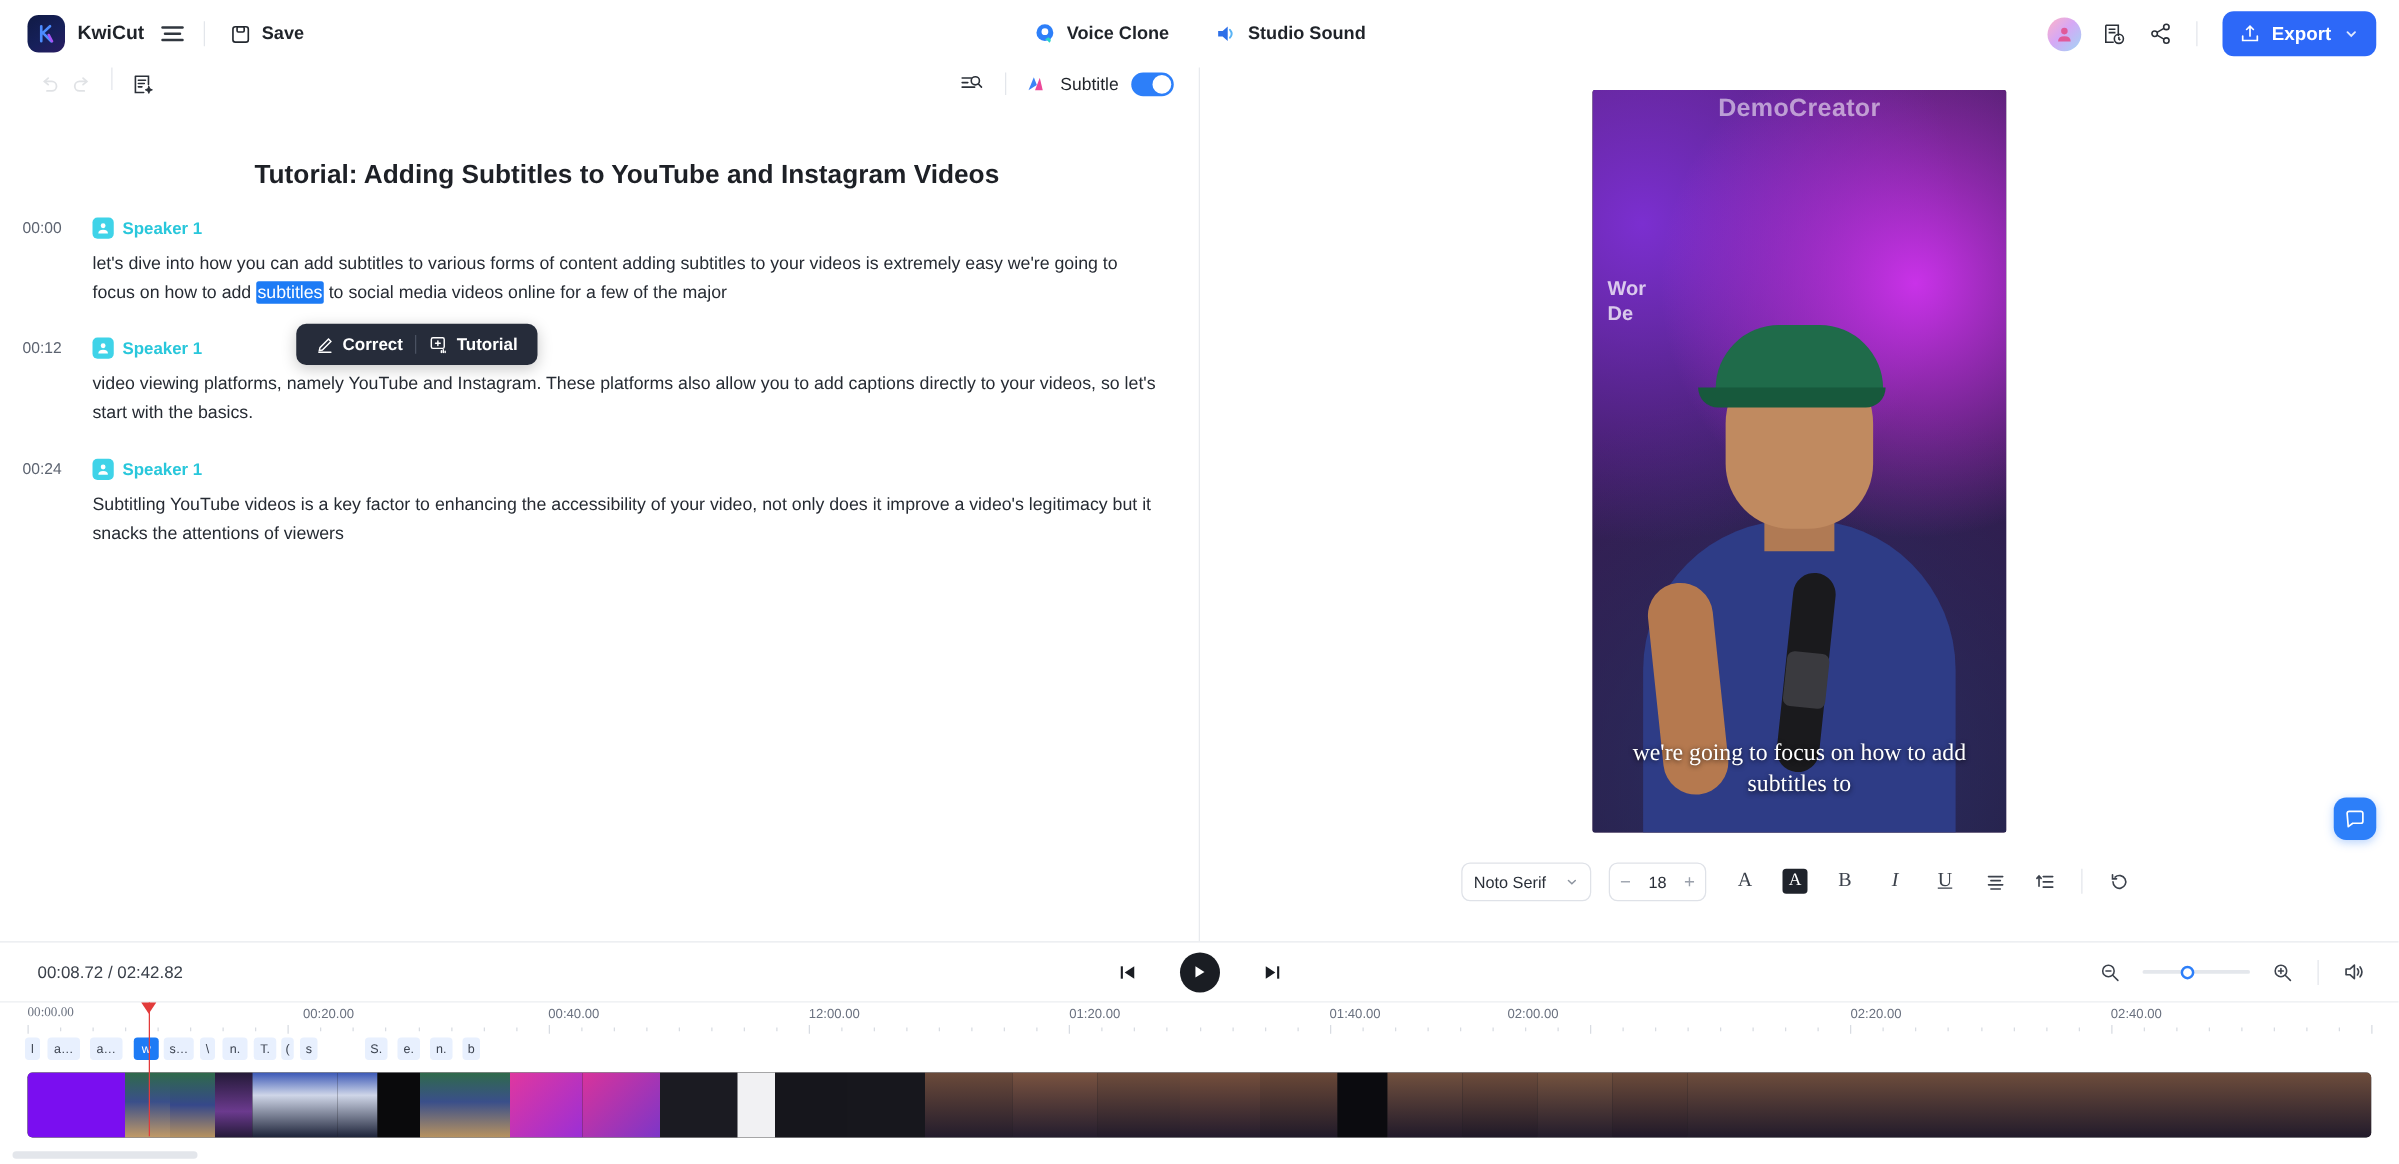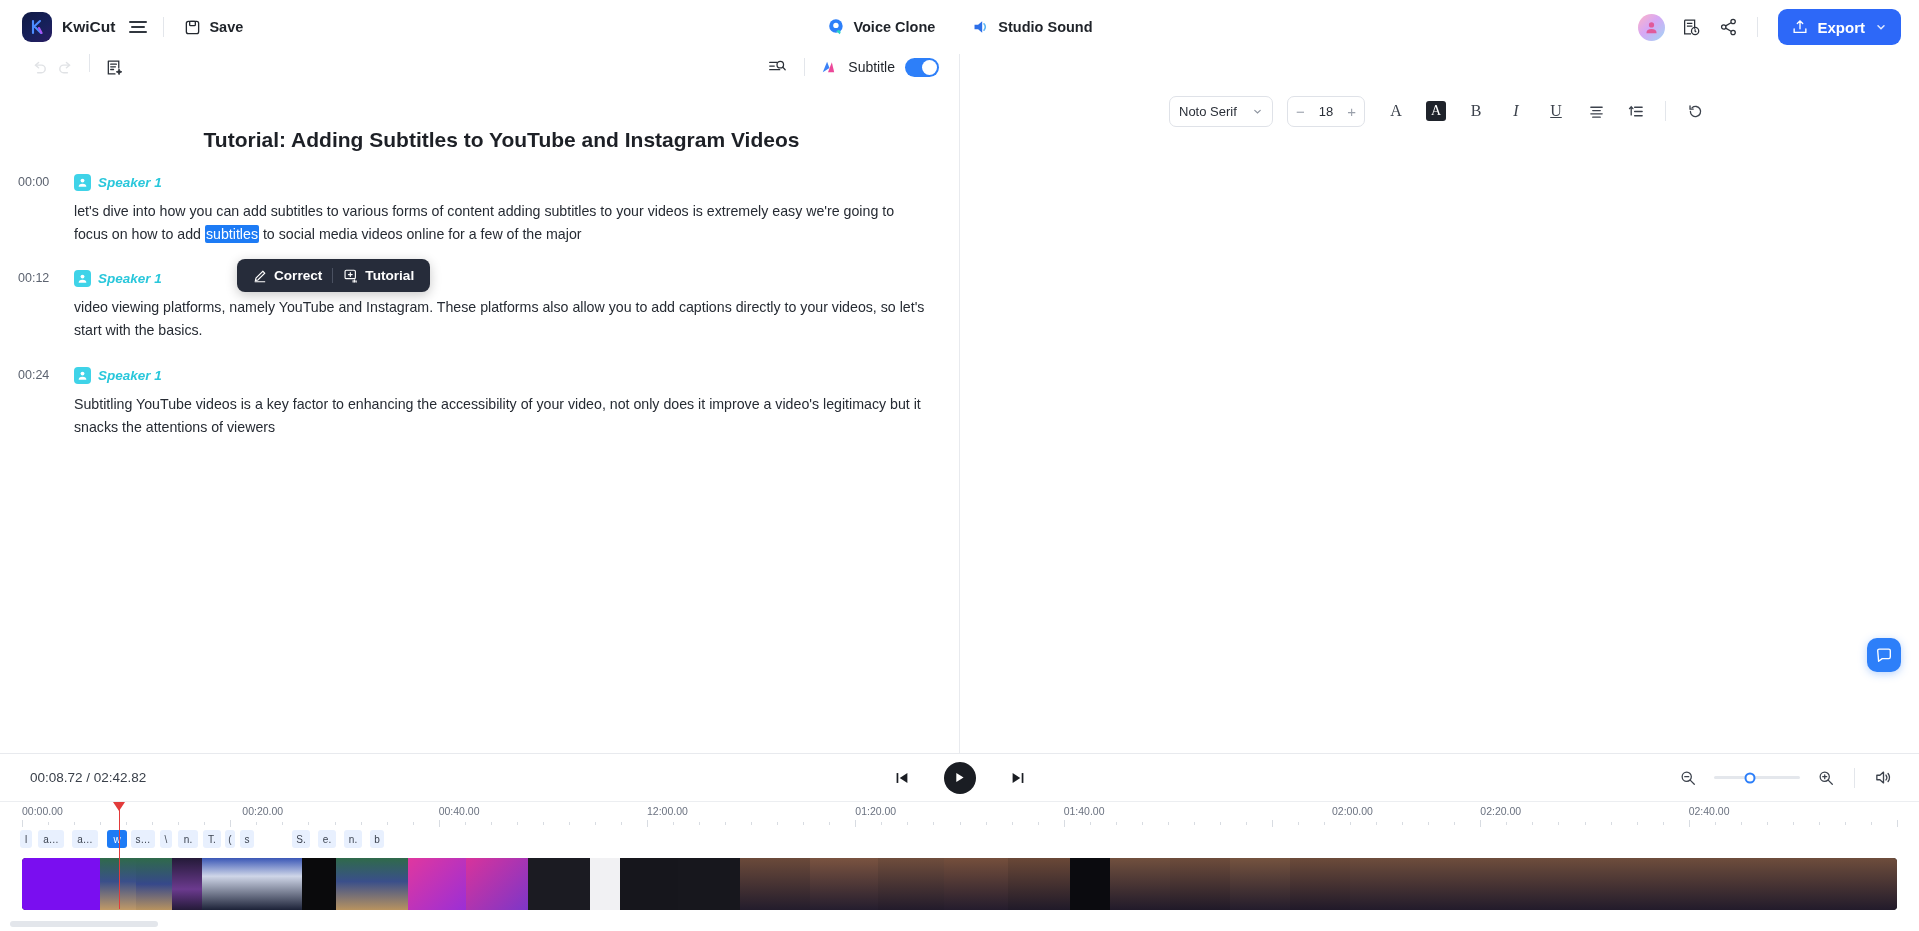--- a/index.html
+++ b/index.html
@@ -92,21 +92,21 @@
   
   .transcript { flex: 1 1 auto; overflow: hidden; padding: 14px 30px 0 18px; position: relative; }
   .doc-title { font-size: 21px; font-weight: 600; color: #1d2026; margin: 14px 0 22px 56px; text-align: center; }
   .para { position: relative; margin-bottom: 24px; }
   .ts { position: absolute; left: 0; top: 1px; font-size: 12.5px; color: #5c6370; width: 48px; }
   .spk-row { display: flex; align-items: center; gap: 7px; margin-left: 56px; }
   .spk-ico {
     width: 17px; height: 17px; border-radius: 4px; background: #3fd3e8;
     display: flex; align-items: center; justify-content: center;
   }
-  .spk-name { font-size: 13.5px; font-weight: 700; color: #29c7db; font-style: italic; }
+  .spk-name { font-size: 13.5px; font-weight: 700; color: #29c7db; }
   .ptext {
     margin: 9px 0 0 56px; font-size: 14.2px; line-height: 1.63; color: #262b33;
     max-width: 880px;
   }
   .hl { background: #1d7bf5; color: #fff; padding: 1px 1px; border-radius: 2px; }
 
   
   .ctx-menu {
     position: absolute; left: 237px; top: 205px;
     background: #262c3a; border-radius: 8px; height: 33px;
@@ -454,20 +454,36 @@
               <path d="M10.8 13.4v1.6M12.4 12.6v2.4M14 13.8v1.2"></path>
             </svg>
           </span>
           <span>Tutorial</span>
         </div>
       </div>
     </div>
 
     <div class="right-pane">
       <div class="video-wrap">
+        <div class="video">
+          <div class="vbg"></div>
+          <div class="person">
+            <div class="p-body"></div>
+            <div class="p-neck"></div>
+            <div class="p-head"></div>
+            <div class="p-cap"></div>
+            <div class="p-brim"></div>
+            <div class="finger"></div>
+            <div class="mic"></div>
+            <div class="mic-b"></div>
+          </div>
+          <div class="vtop-txt">DemoCreator</div>
+          <div class="vside-txt">Wor<br>De</div>
+          <div class="vsub">we're going to focus on how to add subtitles to</div>
+        </div>
 
         <div class="fmt-bar">
           <div class="font-select">
             <span>Noto Serif</span>
             <span>
               <svg width="11" height="11" viewBox="0 0 12 12" fill="none" stroke="#8d949f" stroke-width="1.3" stroke-linecap="round">
                   <path d="M3 4.8 6 7.6 9 4.8"></path>
                 </svg>
             </span>
           </div>
@@ -555,27 +571,27 @@
           <path d="M3 7.6h3.2L10 4.3v11.4L6.2 12.4H3Z"></path>
           <path d="M12.6 7.4q1.9 2.6 0 5.2M14.8 5.8q3.1 4.2 0 8.4" stroke-linecap="round"></path>
         </svg>
       </div>
     </div>
   </div>
 
   <div class="timeline">
     <div class="ruler">
       <div id="ruler-labels">
-          <div class="rlabel" style="left: 22px;">00:00.00</div>
+          <div class="rlabel" style="left: 22px; font-family: Liberation Serif, serif;">00:00.00</div>
           <div class="rlabel" style="left: 230.333px; margin-left: 12px;">00:20.00</div>
           <div class="rlabel" style="left: 438.667px;">00:40.00</div>
           <div class="rlabel" style="left: 647px;">12:00.00</div>
           <div class="rlabel" style="left: 855.333px;">01:20.00</div>
           <div class="rlabel" style="left: 1063.67px;">01:40.00</div>
-          <div class="rlabel" style="left: 1332px;">02:00.00</div>
+          <div class="rlabel" style="left: 1206px;">02:00.00</div>
           <div class="rlabel" style="left: 1480.33px;">02:20.00</div>
           <div class="rlabel" style="left: 1688.67px;">02:40.00</div>
         </div>
       <div class="ticks" id="ticks">
           <div class="tick maj" style="left: 22px;"></div>
           <div class="tick min" style="left: 48.0417px;"></div>
           <div class="tick min" style="left: 74.0833px;"></div>
           <div class="tick min" style="left: 100.125px;"></div>
           <div class="tick min" style="left: 126.167px;"></div>
           <div class="tick min" style="left: 152.208px;"></div>

